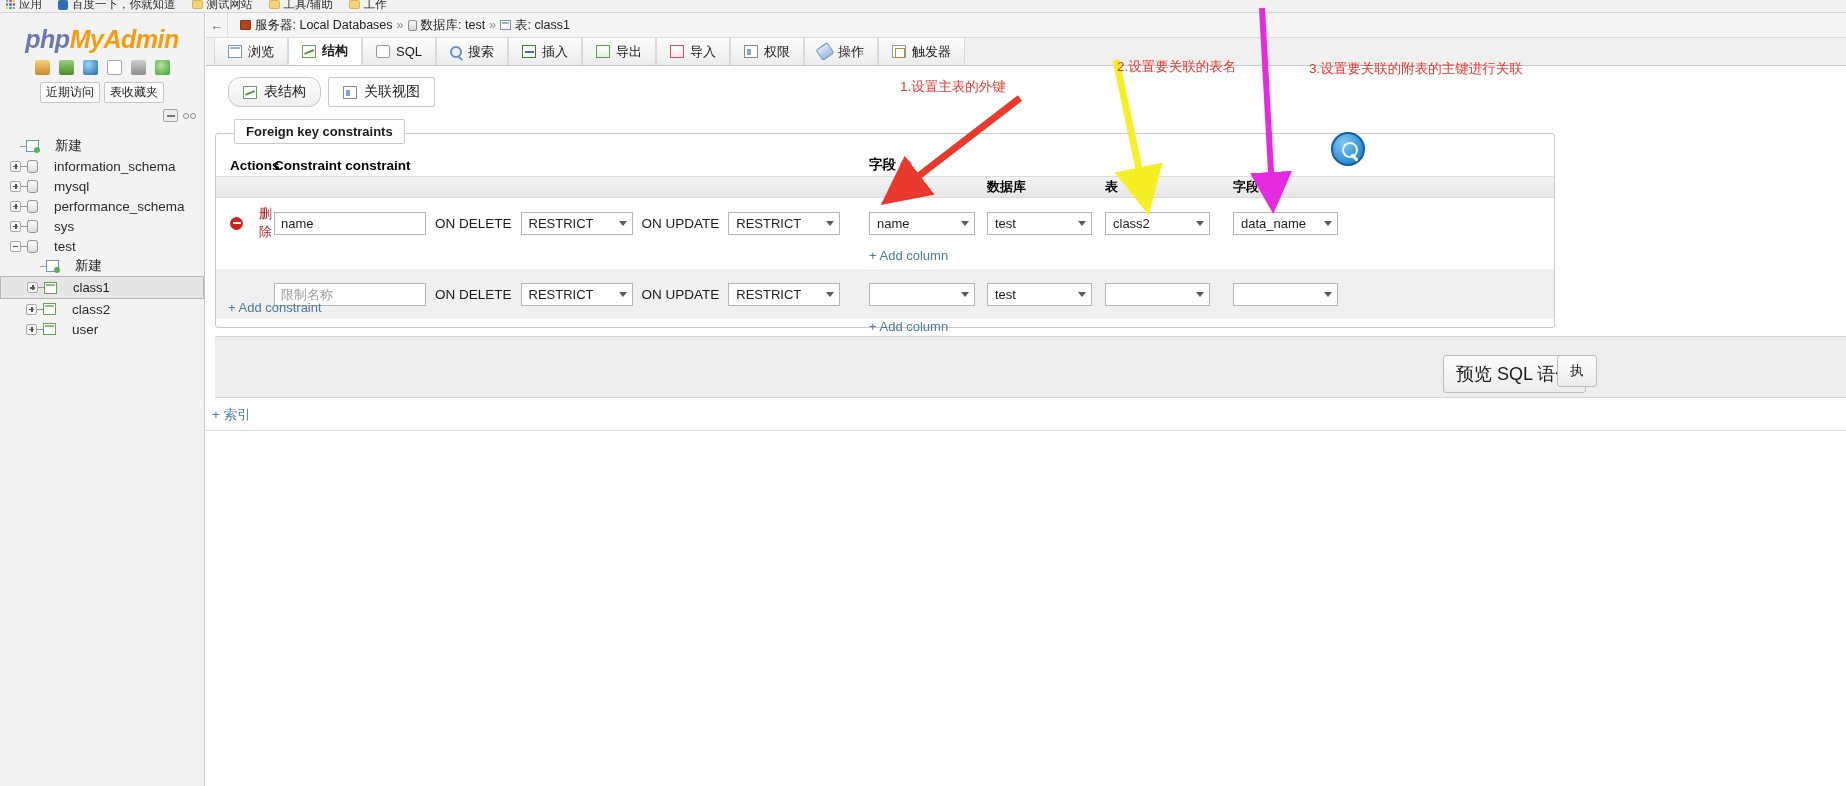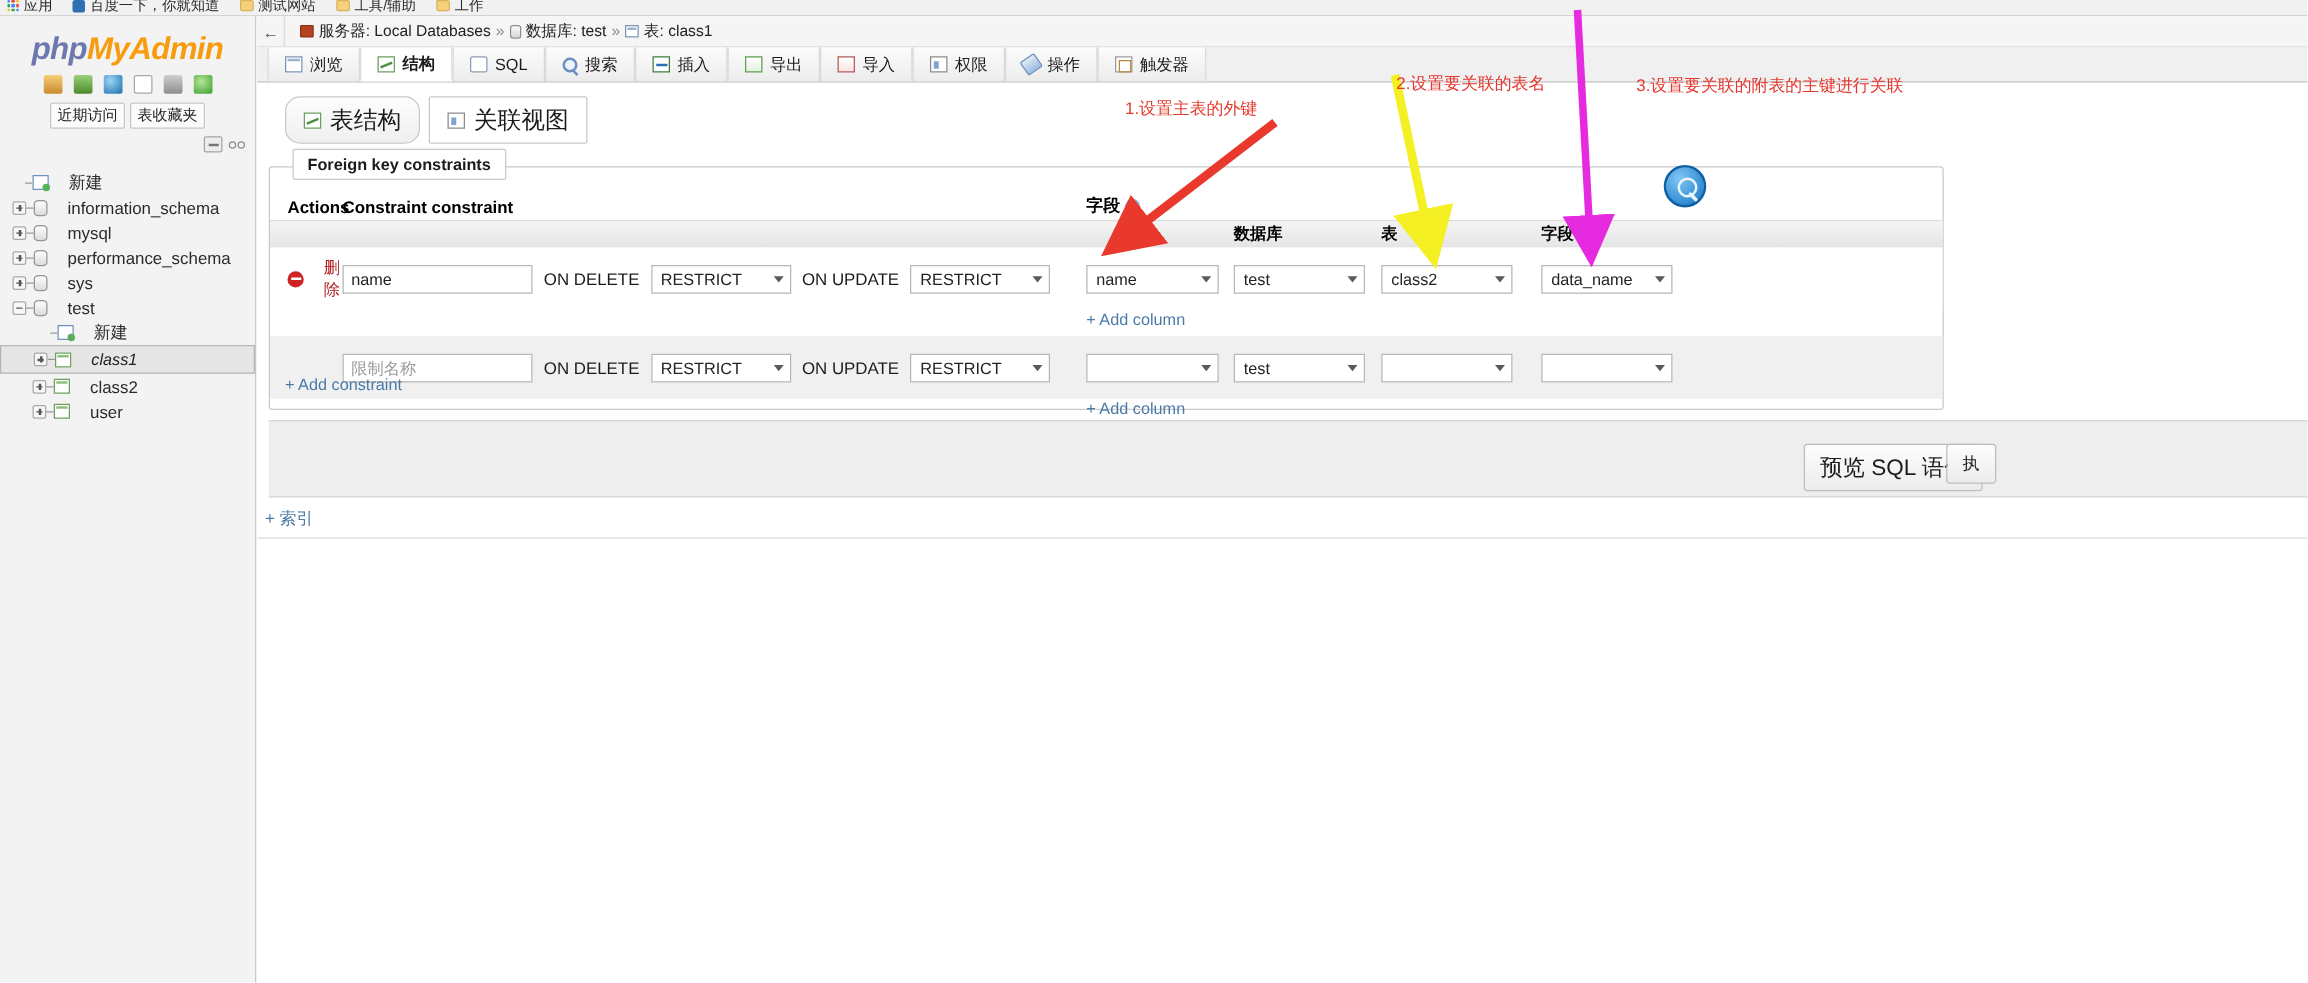--- a/index.html
+++ b/index.html
@@ -60,21 +60,21 @@
     border:1px solid #c6c6c6; border-radius:2px; color:#222;
   }
   .collapse-row { display:flex; justify-content:flex-end; align-items:center; gap:5px; padding:6px 8px 0 0; }
   .cbtn { width:15px; height:13px; background:#ededed; border:1px solid #a5a5a5; border-radius:2px; position:relative; }
   .cbtn::after{content:"";position:absolute;left:3px;top:5px;width:8px;height:2px;background:#777;}
   .linkchain { width:13px;height:9px;display:flex;gap:1px;align-items:center;}
   .linkchain i{width:6px;height:6px;border:1.5px solid #8c8c8c;border-radius:50%;}
 
   .tree { margin-top:14px; font-size:13.5px; color:#2b2b2b; }
   .tnode { position:relative; height:20px; display:flex; align-items:center; white-space:nowrap; }
-  .tnode.sel { background:#e6e6e6;font-style:italic; }
+  .tnode.sel { background:#e6e6e6; }
   .tog {
     width:11px;height:11px;border:1px solid #a9a9a9;background:#f7f7f7;border-radius:2px;
     position:relative; flex:0 0 auto;
   }
   .tog::before{content:"";position:absolute;left:2px;top:4px;width:5px;height:1.5px;background:#555;}
   .tog.plus::after{content:"";position:absolute;left:4px;top:2px;width:1.5px;height:5px;background:#555;}
   .dash{width:6px;height:1px;background:#9a9a9a;flex:0 0 auto;}
   .db-icon{width:11px;height:13px;background:linear-gradient(#fdfdfd,#dcdcdc);border:1px solid #949494;border-radius:4px/3px;flex:0 0 auto;}
   .tbl-icon{width:13px;height:12px;background:#fff;border:1px solid #6d9e5e;flex:0 0 auto;position:relative;}
   .tbl-icon::after{content:"";position:absolute;left:1px;top:1px;right:1px;height:2px;background:#8fbf7d;}
@@ -124,21 +124,21 @@
   .ic-import{background:linear-gradient(#fff,#fbe4e4);border:1px solid #b55a5a;}
   .ic-priv{background:#fff;border:1px solid #8a8a8a;position:relative;}
   .ic-priv::after{content:"";position:absolute;left:2px;top:3px;width:4px;height:6px;background:#7fa5cf;}
   .ic-ops{background:linear-gradient(#dfe9f5,#9dbbe0);border:1px solid #6d8db5;transform:rotate(-35deg);border-radius:2px;}
   .ic-trig{background:#fff;border:1px solid #9a9a9a;position:relative;}
   .ic-trig::after{content:"";position:absolute;left:2px;top:2px;width:8px;height:8px;border:1px solid #b58b3a;}
 
   .subtabs { position:absolute; left:22px; top:64px; display:flex; gap:7px; }
   .subtab {
     display:flex; align-items:center; gap:7px;
-    padding:5px 14px; font-size:19px; color:#1b1b1b;
+    padding:5px 14px; font-size:14px; color:#1b1b1b;
     border:1px solid #c8c8c8; border-radius:12px;
     background:linear-gradient(#fdfdfd,#efefef);
   }
   .subtab.plain { border-radius:2px; background:#fff; }
 
   
   .fieldset {
     position:absolute; left:215px; top:133px; width:1340px; height:195px;
     border:1px solid #c9c9c9; border-radius:3px; background:#fff;
   }

